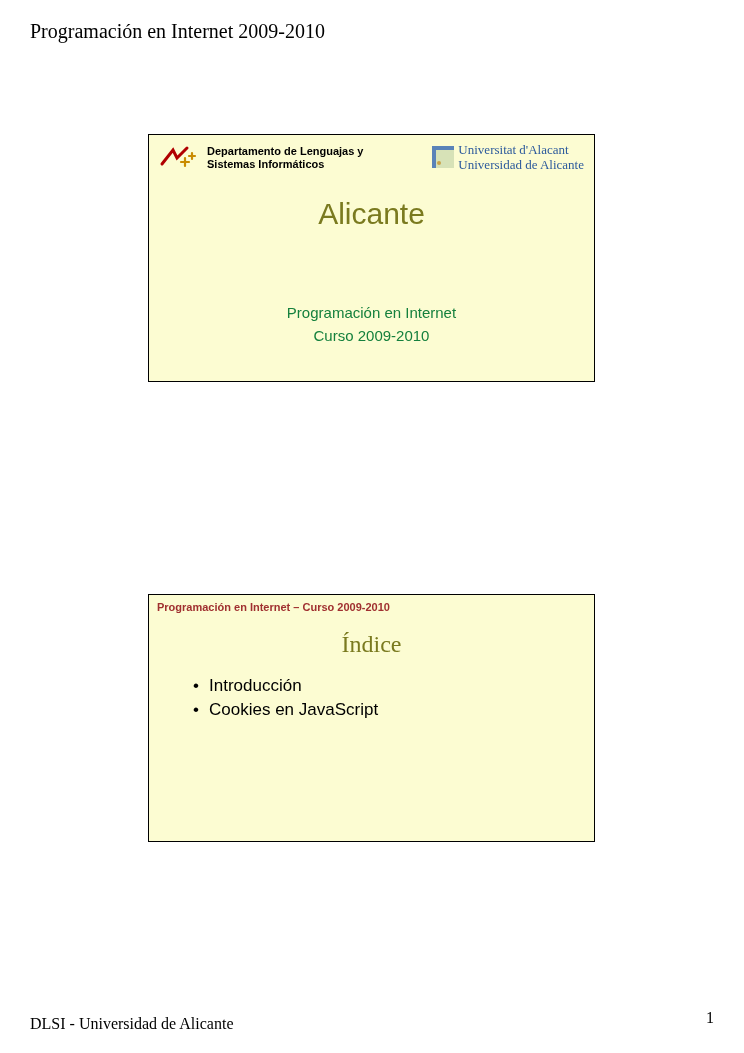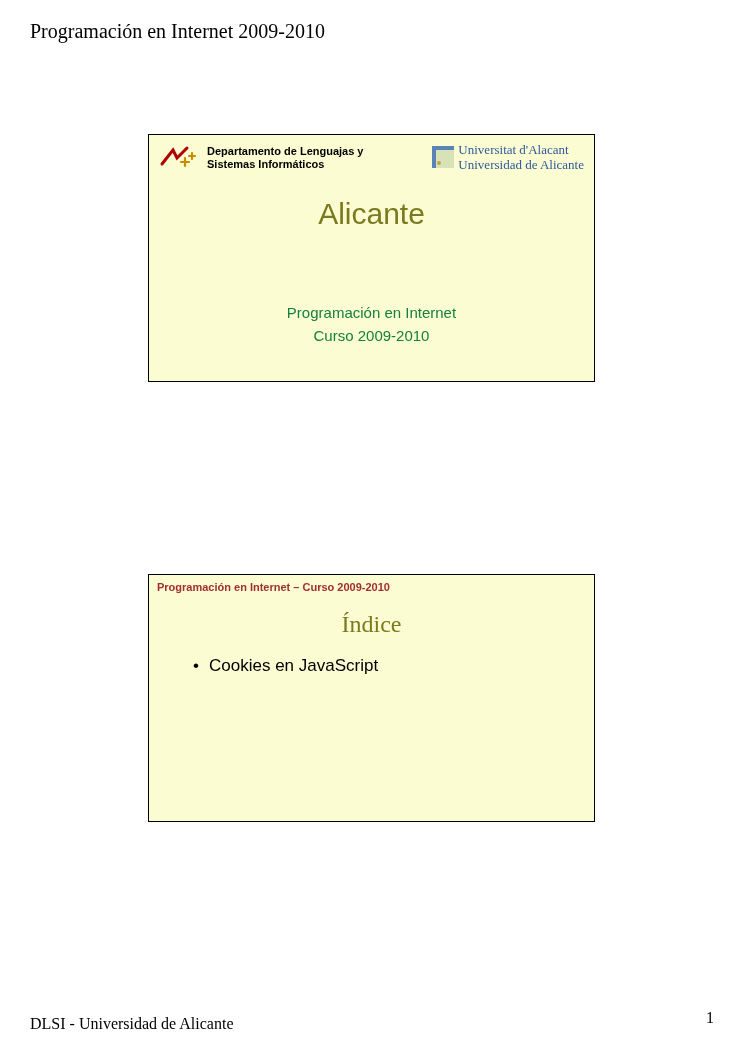--- a/index.html
+++ b/index.html
@@ -3,21 +3,21 @@
 <meta charset="utf-8">
 <style>
   * { box-sizing: border-box; margin: 0; padding: 0; }
   html, body { width: 744px; height: 1053px; background: #fff; font-family: "Times New Roman", Times, serif; color: #000; }
   .page { position: relative; width: 744px; height: 1053px; }
 
   .page-header { position: absolute; left: 30px; top: 20px; font-size: 20px; }
 
   .slide { position: absolute; left: 148px; width: 447px; height: 248px; background: #fcfcd2; border: 1px solid #000; }
   .slide1 { top: 134px; }
-  .slide2 { top: 574px; }
+  .slide2 { top: 594px; }
 
   
   .s1-top { display: flex; align-items: center; padding: 8px 10px 0 10px; gap: 8px; }
   .dept-logo { width: 40px; height: 28px; position: relative; flex: 0 0 auto; }
   .dept-text { font-family: Arial, Helvetica, sans-serif; font-weight: bold; font-size: 11px; line-height: 1.15; color: #000; flex: 1 1 auto; }
   .ua-block { display: flex; align-items: center; flex: 0 0 auto; }
   .ua-logo { width: 28px; height: 28px; position: relative; }
   .ua-text { font-family: "Times New Roman", serif; color: #2c5a9c; font-size: 13px; line-height: 1.15; text-align: left; }
 
   .s1-title { text-align: center; color: #7a7a1f; font-family: Arial, Helvetica, sans-serif; font-size: 30px; line-height: 1.25; margin-top: 22px; }
@@ -79,20 +79,21 @@
     <div class="s1-sub">
       <div>Programación en Internet</div>
       <div>Curso 2009-2010</div>
     </div>
   </div>
 
   <div class="slide slide2">
     <div class="s2-header">Programación en Internet – Curso 2009-2010</div>
     <div class="s2-title">Índice</div>
     <ul class="s2-list">
+      <li>Introducción</li>
       <li>Cookies en JavaScript</li>
     </ul>
   </div>
 
   <div class="page-footer-left">DLSI - Universidad de Alicante</div>
   <div class="page-footer-right">1</div>
 
 </div>
 
 </body></html>

